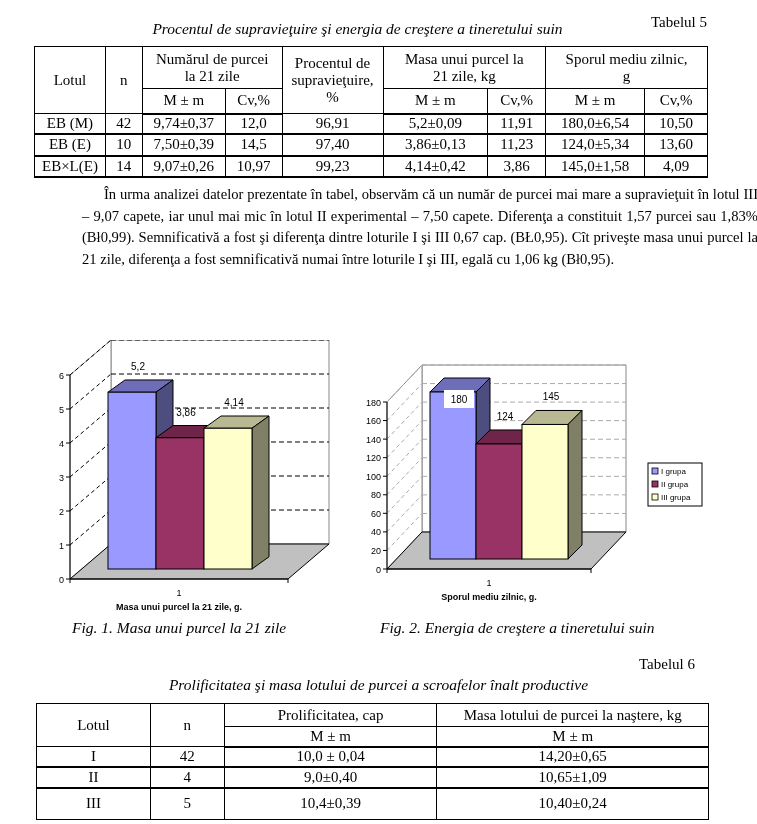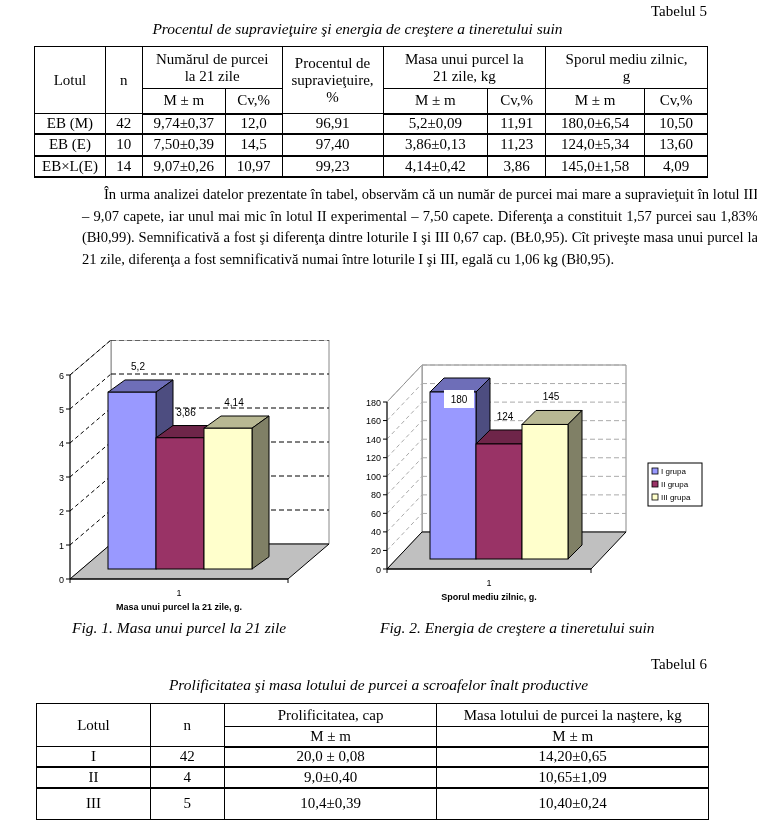--- a/index.html
+++ b/index.html
@@ -11,21 +11,21 @@
   table.t { position:absolute; border-collapse:collapse; font-size:15px; }
   table.t td { border:1px solid #000; text-align:center; padding:0; line-height:17px;margin-top:33px; }
   table.t tr.hb td { border-bottom:2px solid #000; }
   .para { position:absolute; left:34px; width:676px; font-size:14.6px; line-height:21.5px; text-align:justify; }
   .para p { margin:0; text-indent:22px; }
   svg text { font-family:"Liberation Sans", sans-serif; }
 </style>
 </head>
 <body>
 
-<div class="abs tbl-label" style="right:50px; top:3px;">Tabelul 5</div>
+<div class="abs tbl-label" style="right:50px; top:14px;">Tabelul 5</div>
 <div class="abs caption" style="left:0; width:715px; text-align:center; top:20px;">Procentul de supravieţuire şi energia de creştere a tineretului suin</div>
 
 <table class="t" style="left:34px; top:46px; width:674px;">
   <colgroup>
     <col style="width:71px">
       <col style="width:37px">
       <col style="width:83px">
       <col style="width:57px">
     <col style="width:101px">
       <col style="width:105px">
@@ -206,21 +206,21 @@
     <text x="311" y="134" font-size="8">I grupa</text>
     <rect x="302" y="141" width="6" height="6" fill="#993366" stroke="#000" stroke-width="0.8"></rect>
     <text x="311" y="147" font-size="8">II grupa</text>
     <rect x="302" y="154" width="6" height="6" fill="#ffffcc" stroke="#000" stroke-width="0.8"></rect>
     <text x="311" y="160" font-size="8">III grupa</text>
   </svg>
 
 <div class="abs caption" style="left:72px; top:619px;">Fig. 1. Masa unui purcel la 21 zile</div>
 <div class="abs caption" style="left:380px; top:619px;">Fig. 2. Energia de creştere a tineretului suin</div>
 
-<div class="abs tbl-label" style="right:50px; top:656px;text-align:right;">Tabelul 6</div>
+<div class="abs tbl-label" style="right:62px; top:656px;text-align:right;">Tabelul 6</div>
 <div class="abs caption" style="left:0; width:757px; text-align:center; top:676px;">Prolificitatea şi masa lotului de purcei a scroafelor înalt productive</div>
 
 <table class="t" style="left:36px; top:703px; width:673px;">
   <colgroup>
     <col style="width:114px">
       <col style="width:74px">
       <col style="width:213px">
       <col style="width:272px">
   </colgroup>
   <tbody>
@@ -230,21 +230,21 @@
     <td>Prolificitatea, cap</td>
     <td>Masa lotului de purcei la naştere, kg</td>
   </tr>
   <tr class="hb" style="height:20px">
     <td>M ± m</td>
     <td>M ± m</td>
   </tr>
   <tr class="hb" style="height:20px">
     <td>I</td>
     <td>42</td>
-    <td>20,0 ± 0,08</td>
+    <td>10,0 ± 0,04</td>
     <td>14,20±0,65</td>
   </tr>
   <tr class="hb" style="height:21px">
     <td>II</td>
     <td>4</td>
     <td>9,0±0,40</td>
     <td>10,65±1,09</td>
   </tr>
   <tr style="height:32px">
     <td>III</td>

